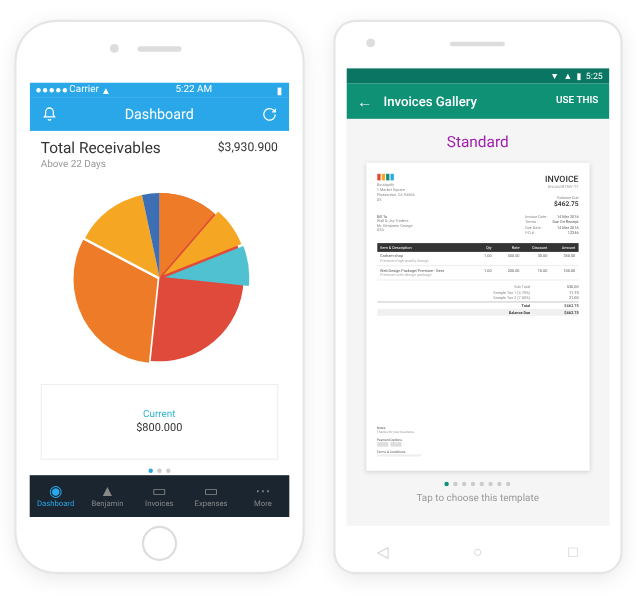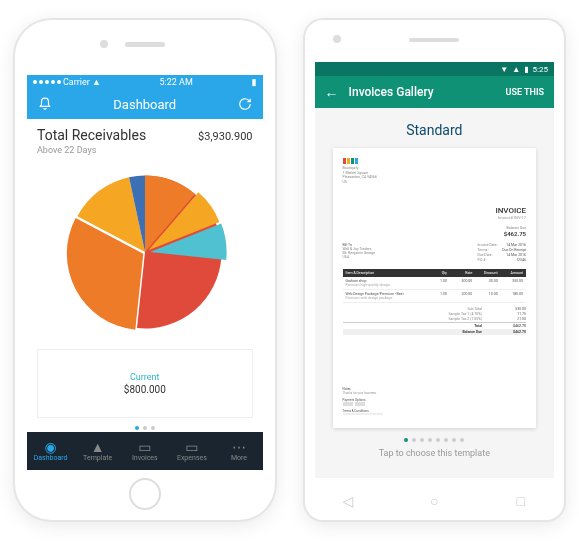--- a/index.html
+++ b/index.html
@@ -70,21 +70,21 @@
 }
 .navbar .title { font-weight: 400; }
 .bell, .refresh { width: 16px; height: 16px; display: flex; align-items: center; justify-content: center; }
 
 .content {
   padding: 8px 10px;
 }
 .recv-head {
   display: flex;
   justify-content: space-between;
-  align-items: flex-end;
+  align-items: flex-start;
 }
 .recv-head .t { font-size: 14px; color: #333; }
 .recv-head .amt { font-size: 11px; color: #333; }
 .recv-sub { font-size: 9px; color: #999; margin-top: 2px; }
 
 .piewrap {
   display: flex;
   justify-content: center;
   margin: 12px 0;
 }
@@ -187,38 +187,38 @@
   padding: 0 10px;
   font-size: 12px;
 }
 .abar .back { font-size: 14px; margin-right: 10px; }
 .abar .t { flex: 1; font-weight: 500; }
 .abar .use { font-size: 9px; font-weight: 600; }
 
 .tname {
   text-align: center;
   font-size: 14px;
-  color: #0c4a6e;
+  color: #a21caf;
   padding: 14px 0 10px;
 }
 .invoice {
   background: #fff;
   margin: 0 18px;
   box-shadow: 0 1px 4px rgba(0,0,0,0.15);
   padding: 10px;
   font-size: 4px;
   color: #555;
   height: 280px;
   display: flex;
   flex-direction: column;
 }
 .invhead { display: flex; justify-content: space-between; }
 .invhead .logo { display: flex; gap: 1px; }
 .invhead .logo span { width: 3px; height: 6px; }
-.invhead .invt { text-align: right; font-size: 8px; color: #333; font-weight: 500; margin-top: 48px; }
+.invhead .invt { text-align: right; font-size: 8px; color: #333; font-weight: 500; }
 .invhead .invno { font-size: 4px; color: #999; }
 .invaddr { margin-top: 2px; font-size: 3.5px; line-height: 1.3; color: #888; }
 .invrow { display: flex; justify-content: space-between; margin-top: 6px; font-size: 3.5px; }
 .invrow .l { color: #888; }
 .invrow .r { text-align: right; }
 .invrow .r .line { display: flex; justify-content: space-between; gap: 8px; margin-bottom: 1px; }
 .invrow .r .line .k { color: #888; }
 .invtable { margin-top: 6px; font-size: 3.5px; }
 .invth { background: #333; color: #fff; display: flex; padding: 2px 3px; }
 .invth .c1 { flex: 3; }
@@ -323,21 +323,21 @@
       </div>
     </div>
 
     <div class="tabbar">
       <div class="tab active">
         <div class="ico">◉</div>
         <div>Dashboard</div>
       </div>
       <div class="tab">
         <div class="ico">▲</div>
-        <div>Template</div>
+        <div>Benjamin</div>
       </div>
       <div class="tab">
         <div class="ico">▭</div>
         <div>Invoices</div>
       </div>
       <div class="tab">
         <div class="ico">▭</div>
         <div>Expenses</div>
       </div>
       <div class="tab">

